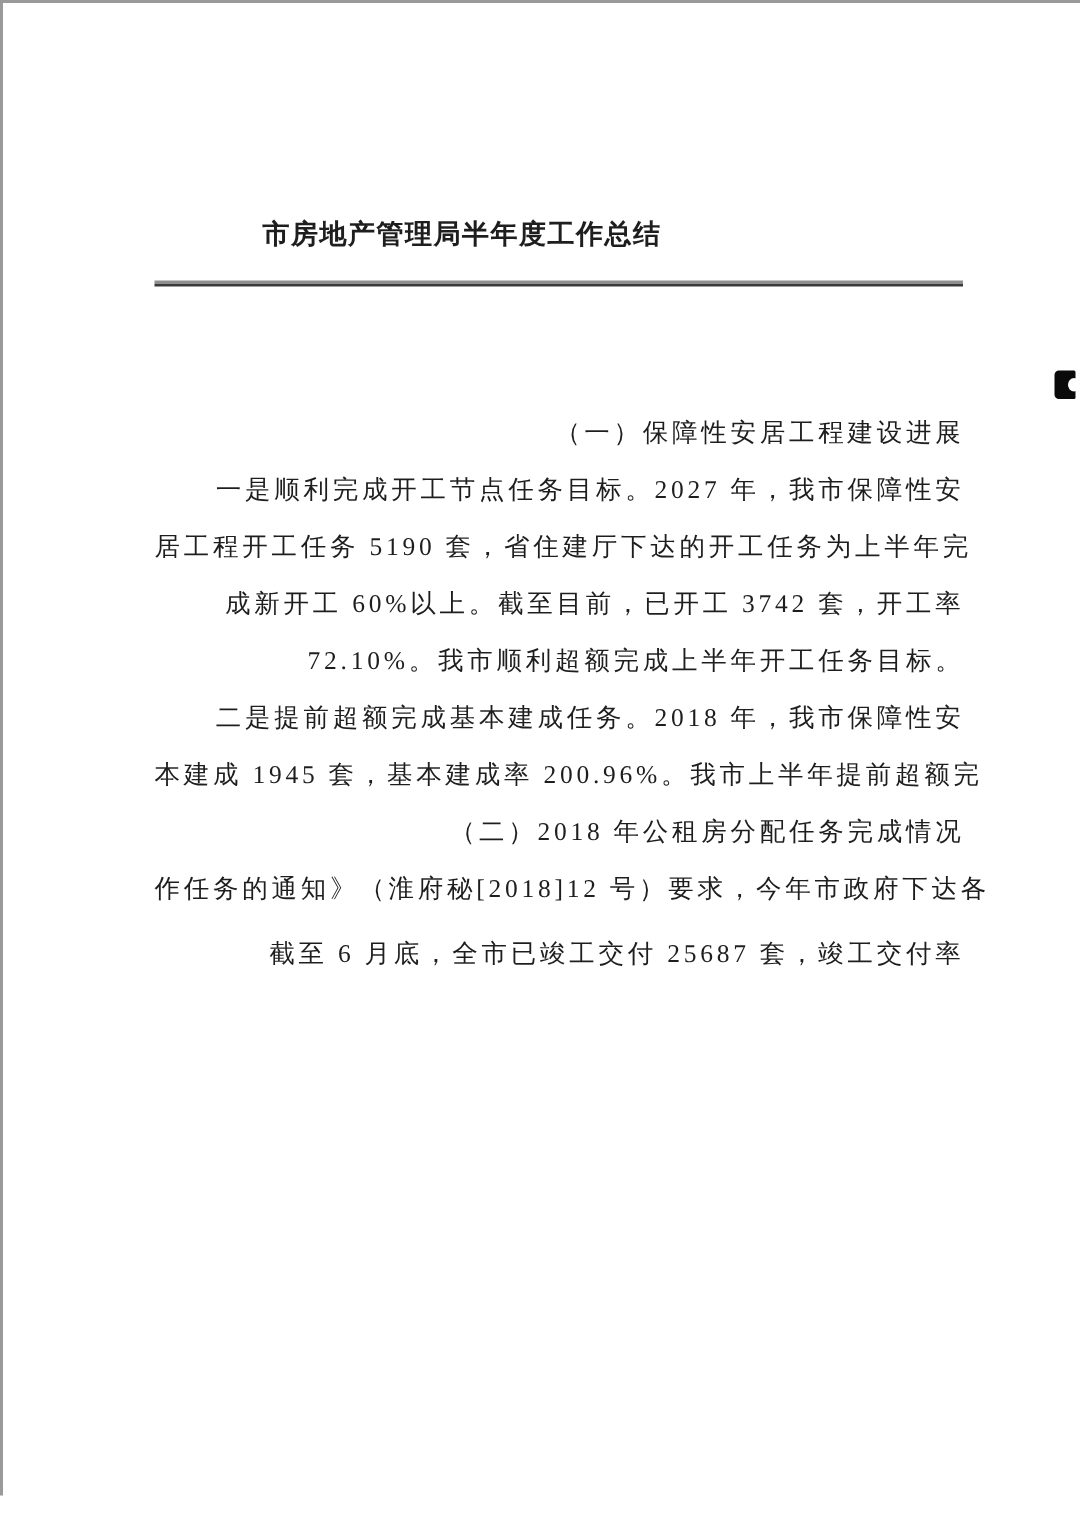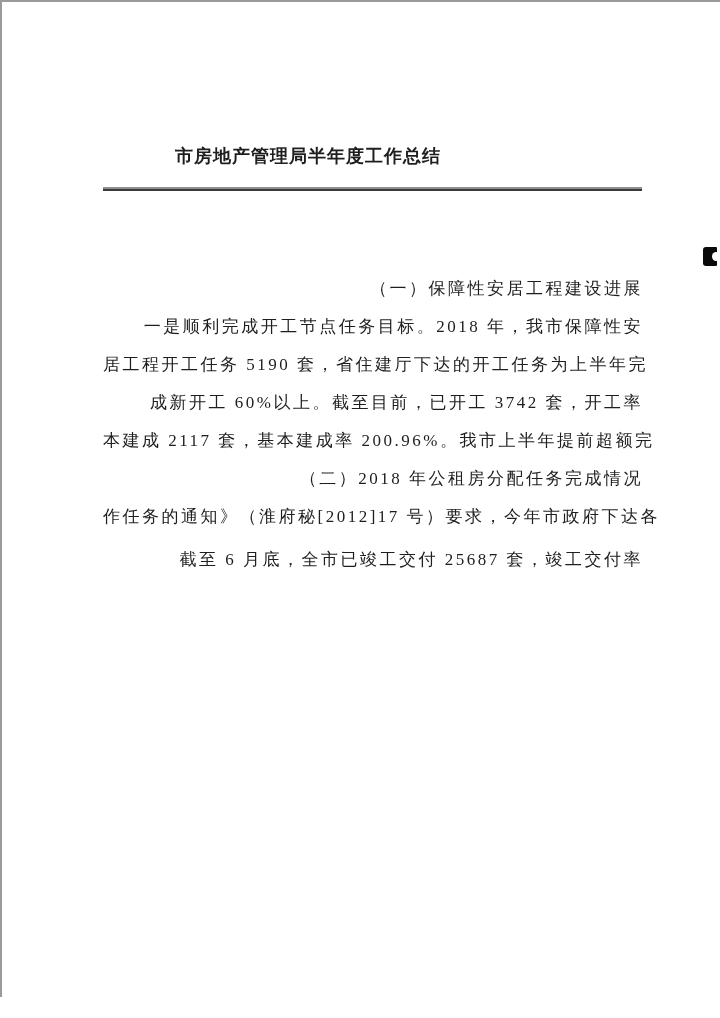--- a/index.html
+++ b/index.html
@@ -90,21 +90,23 @@
   <h1 class="title">市房地产管理局半年度工作总结</h1>
 
   <div class="rule"></div>
 
   <div class="marker">
     <span class="notch"></span>
   </div>
 
   <div class="body">
       <div class="line indent">（一）保障性安居工程建设进展</div>
-      <div class="line indent">一是顺利完成开工节点任务目标。2018 年，我市保障性安</div>
+      <div class="line indent">一是顺利完成开工节点任务目标。2027 年，我市保障性安</div>
       <div class="line">居工程开工任务 5190 套，省住建厅下达的开工任务为上半年完</div>
       <div class="line">成新开工 60%以上。截至目前，已开工 3742 套，开工率</div>
-      <div class="line">本建成 2117 套，基本建成率 200.96%。我市上半年提前超额完</div>
+      <div class="line">72.10%。我市顺利超额完成上半年开工任务目标。</div>
+      <div class="line indent">二是提前超额完成基本建成任务。2018 年，我市保障性安</div>
+      <div class="line">本建成 1945 套，基本建成率 200.96%。我市上半年提前超额完</div>
       <div class="line indent">（二）2018 年公租房分配任务完成情况</div>
-      <div class="line">作任务的通知》（淮府秘[2012]17 号）要求，今年市政府下达各</div>
+      <div class="line">作任务的通知》（淮府秘[2018]12 号）要求，今年市政府下达各</div>
       <div class="line indent gap">截至 6 月底，全市已竣工交付 25687 套，竣工交付率</div>
     </div>
 </div>
 
 </body></html>

